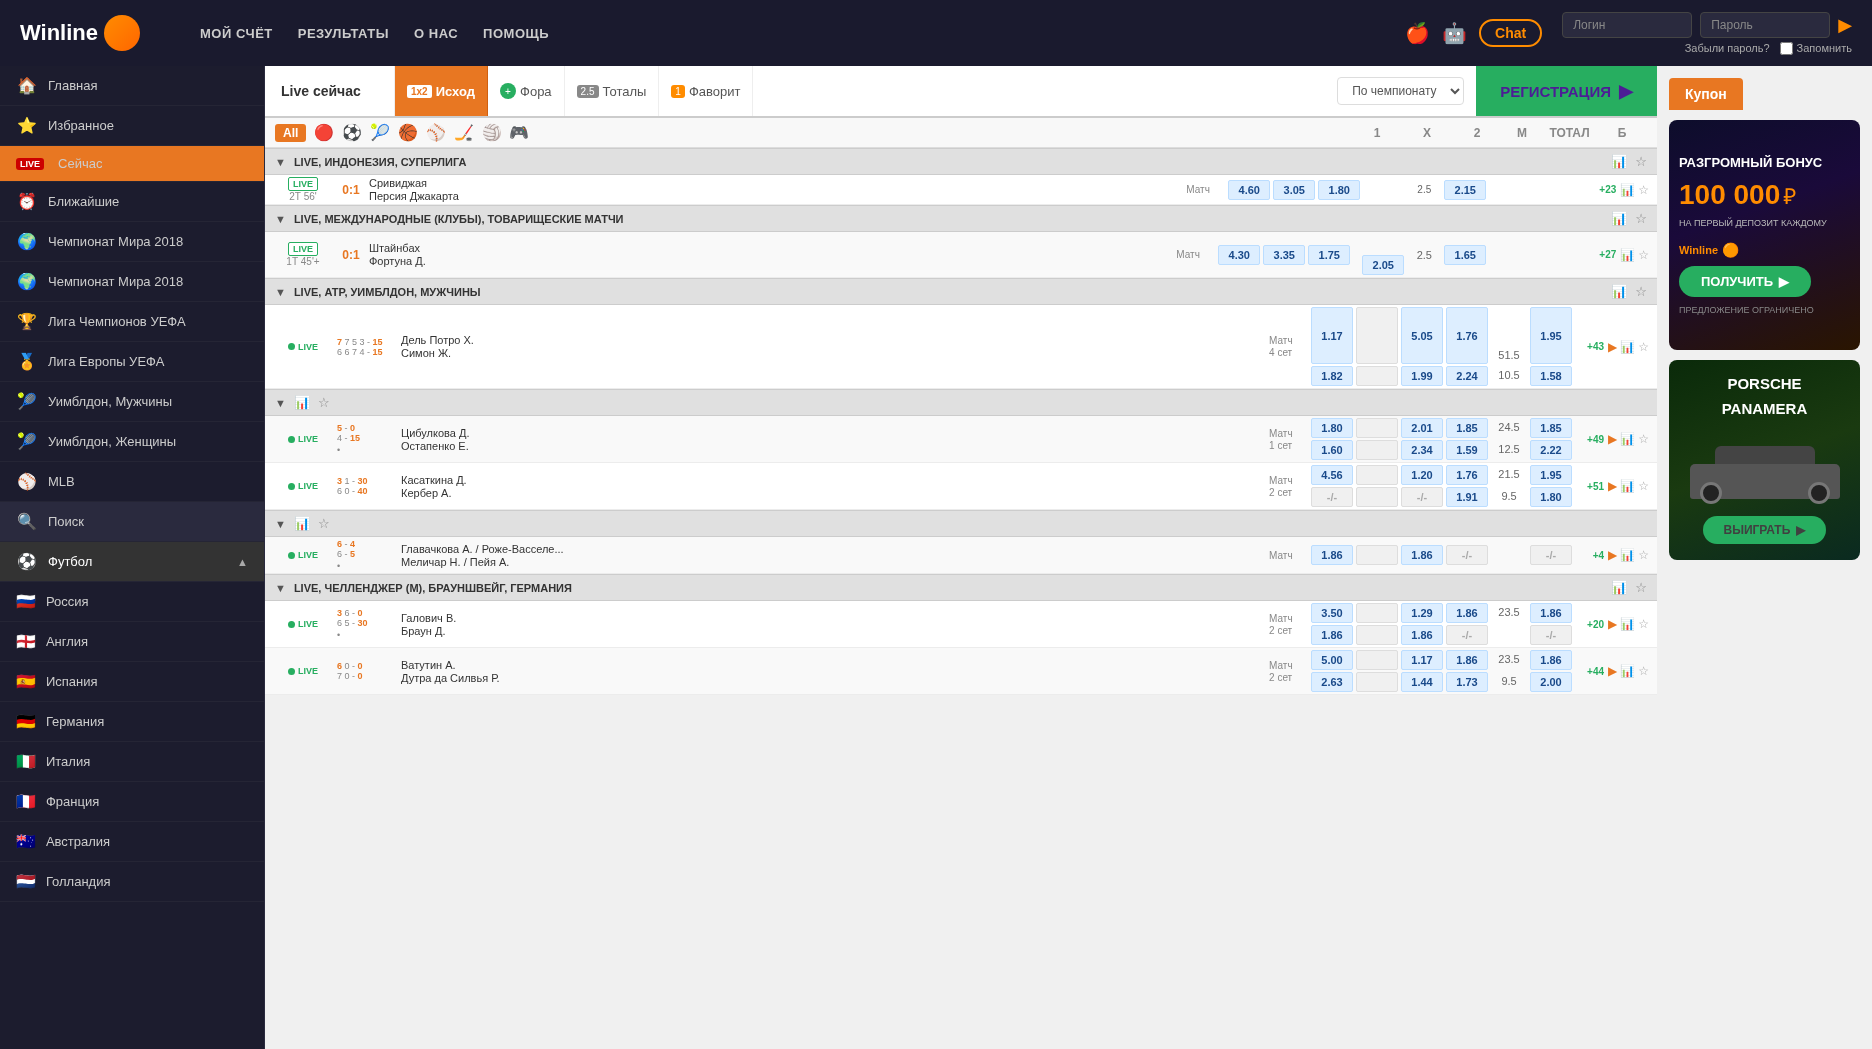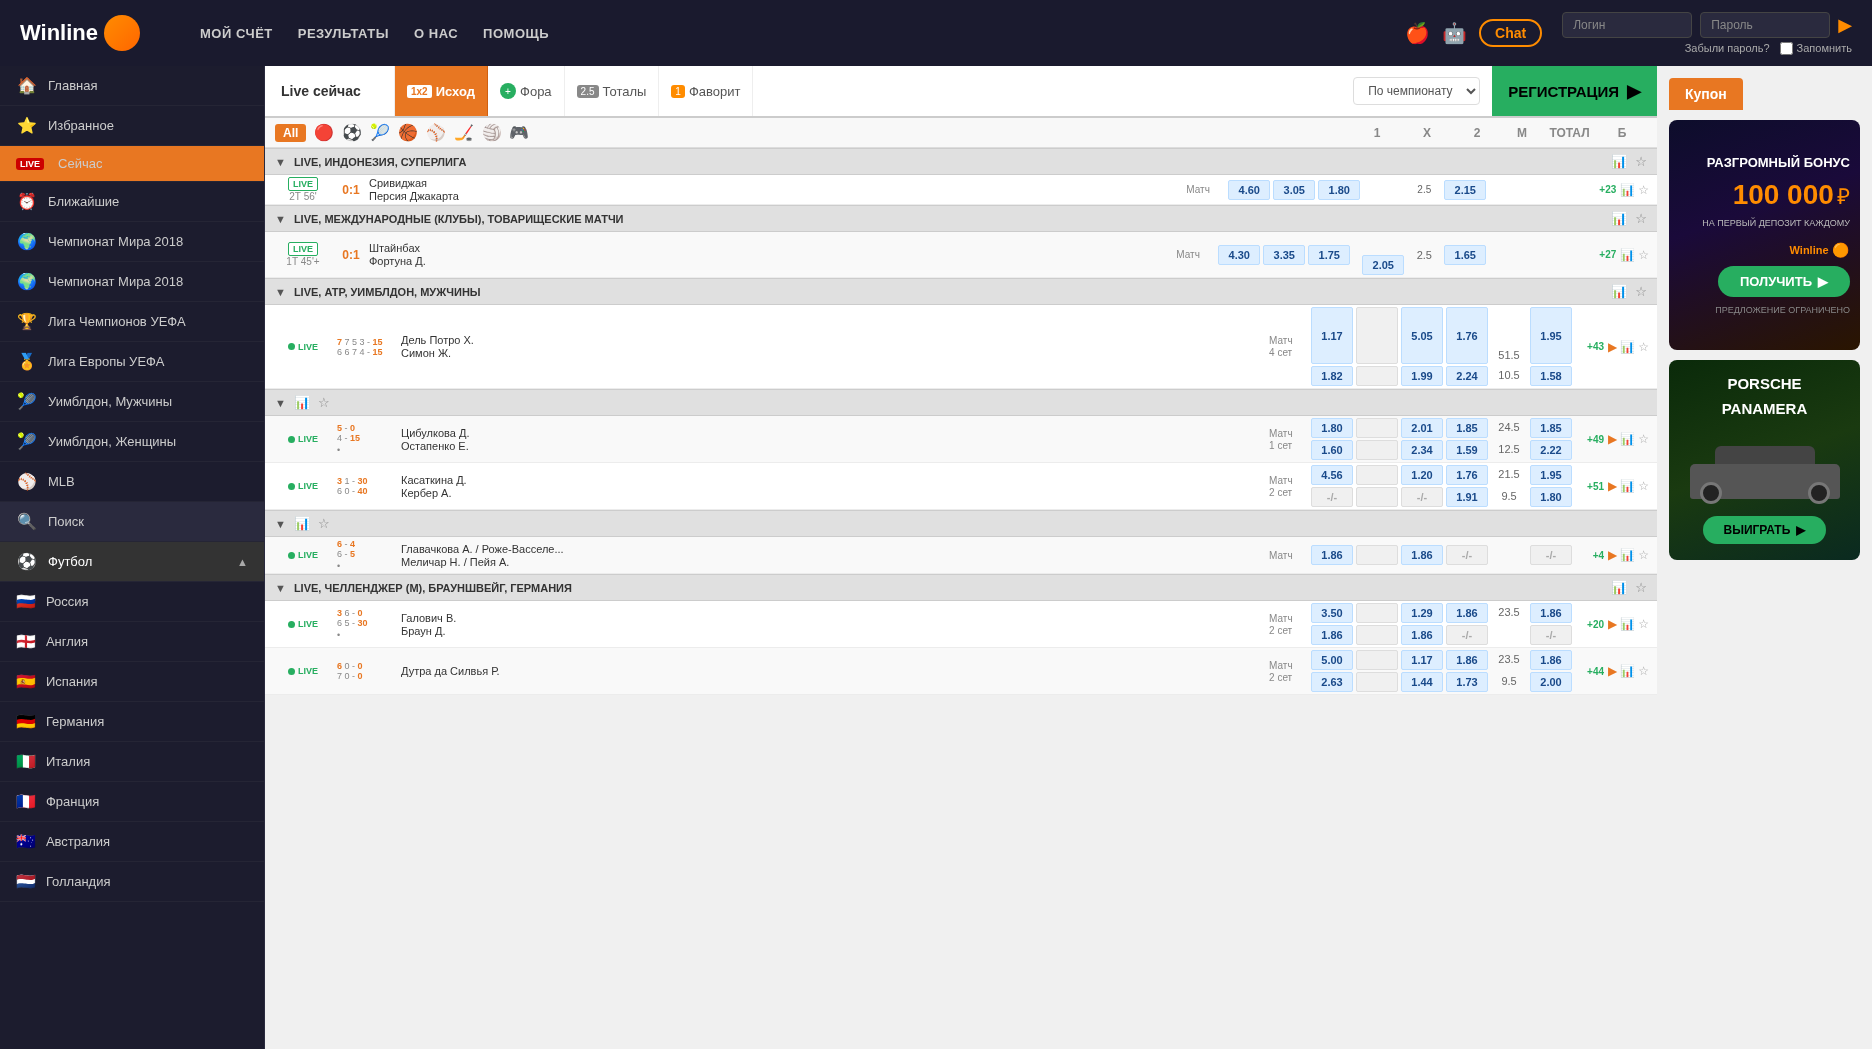--- a/index.html
+++ b/index.html
@@ -40,44 +40,44 @@
     .top-header { background: #1a1a2e; height: 66px; display: flex; align-items: center; padding: 0 20px; }
     .top-nav { display: flex; gap: 25px; margin-left: 20px; }
     .tnav { color: #ccc; font-size: 13px; font-weight: bold; letter-spacing: 0.5px; cursor: pointer; text-decoration: none; }
     
     .header-spacer { flex: 1; }
     
     .content-wrapper { display: flex; flex: 1; }
     .champ-select { border: 1px solid #ddd; border-radius: 4px; padding: 5px 10px; color: #555; font-size: 12px; background: #fff; cursor: pointer; }
     
     
-    .reg-header-btn { background: #27ae60; color: #000000; border: none; padding: 12px 16px; font-size: 15px; font-weight: bold; cursor: pointer; display: flex; align-items: center; gap: 8px; white-space: nowrap; height: 100%; border-radius: 0; }
+    .reg-header-btn { background: #27ae60; color: #4c1d95; border: none; padding: 12px 24px; font-size: 15px; font-weight: bold; cursor: pointer; display: flex; align-items: center; gap: 8px; white-space: nowrap; height: 100%; border-radius: 0; }
     
     
     .right-panel { width: 215px; background: #f0f0f0; flex-shrink: 0; padding: 0; }
     .coupon-header-tab { background: #e87722; color: #fff; font-size: 14px; font-weight: bold; padding: 8px 16px; border-radius: 4px 4px 0 0; display: inline-block; margin: 12px 12px 0 12px; }
     .coupon-content { background: #fff; margin: 0 12px 12px 12px; padding: 20px 10px; border-radius: 0 4px 4px 4px; min-height: 70px; }
     .coupon-hint-text { color: #888; font-size: 11px; text-align: center; line-height: 1.6; }
     
-    .ad-block1 { margin: 10px 12px; background: linear-gradient(160deg, #0d0d2b 0%, #1a0a3a 40%, #2a1500 100%); border-radius: 8px; padding: 16px 10px; text-align: center; min-height: 230px; display: flex; flex-direction: column; align-items: flex-end; justify-content: center; gap: 8px; }
+    .ad-block1 { margin: 10px 12px; background: linear-gradient(160deg, #0d0d2b 0%, #1a0a3a 40%, #2a1500 100%); border-radius: 8px; padding: 16px 10px; text-align: center; min-height: 230px; display: flex; flex-direction: column; align-items: flex-start; justify-content: center; gap: 8px; }
     .ad-block1-title { color: #fff; font-size: 13px; font-weight: bold; line-height: 1.3; }
     .ad-block1-amount { color: #ff8c00; font-size: 28px; font-weight: 900; line-height: 1; }
     .ad-block1-rub { font-size: 22px; }
     .ad-block1-sub { color: #bbb; font-size: 9px; line-height: 1.3; }
     .ad-get-button { background: #27ae60; color: #fff; border: none; border-radius: 20px; padding: 8px 22px; font-size: 13px; font-weight: bold; cursor: pointer; display: flex; align-items: center; gap: 6px; }
     .ad-limit-text { color: #888; font-size: 9px; }
     
     .ad-block2 { margin: 10px 12px; background: linear-gradient(160deg, #0a2a0a 0%, #1a3a10 50%, #0a2a20 100%); border-radius: 8px; padding: 12px 10px; text-align: center; min-height: 200px; display: flex; flex-direction: column; align-items: center; justify-content: center; gap: 8px; }
     .ad-block2-title { color: #fff; font-size: 15px; font-weight: 900; line-height: 1.1; }
     .ad-car-visual { width: 170px; height: 75px; position: relative; margin: 4px 0; }
     .car-body { position: absolute; bottom: 5px; left: 10px; width: 150px; height: 35px; background: #555; border-radius: 5px 5px 3px 3px; }
     .car-top { position: absolute; bottom: 30px; left: 35px; width: 100px; height: 28px; background: #444; border-radius: 6px 6px 0 0; }
     .car-wheel-l { position: absolute; bottom: 0; left: 20px; width: 22px; height: 22px; background: #222; border-radius: 50%; border: 3px solid #777; }
     .car-wheel-r { position: absolute; bottom: 0; right: 20px; width: 22px; height: 22px; background: #222; border-radius: 50%; border: 3px solid #777; }
-    .ad-win-button { background: #27ae60; color: #000000; border: none; border-radius: 20px; padding: 7px 20px; font-size: 12px; font-weight: bold; cursor: pointer; display: flex; align-items: flex-end; gap: 6px; }
+    .ad-win-button { background: #27ae60; color: #404040; border: none; border-radius: 20px; padding: 7px 20px; font-size: 12px; font-weight: bold; cursor: pointer; display: flex; align-items: flex-end; gap: 6px; }
     
     .lh { background: #e0e0e0; padding: 5px 10px; display: flex; align-items: center; gap: 8px; border-bottom: 1px solid #ccc; border-top: 1px solid #ccc; }
     .lh-arrow { color: #555; font-size: 11px; cursor: pointer; }
     .lh-name { font-size: 11px; font-weight: bold; color: #333; text-transform: uppercase; flex: 1; }
     .lh-icons { display: flex; gap: 8px; align-items: center; }
     .lh-icon { color: #888; font-size: 13px; cursor: pointer; }
     
     .mr { display: flex; align-items: center; background: #fff; border-bottom: 1px solid #ececec; min-height: 30px; padding: 2px 8px; gap: 4px; }
     .mr.alt { background: #f9f9f9; }
     
@@ -626,20 +626,21 @@
           <div style="display:flex;align-items:center;gap:3px;">
             <div style="width:7px;height:7px;background:#27ae60;border-radius:50%;"></div>
             <span style="color:#27ae60;font-size:9px;font-weight:bold;">LIVE</span>
           </div>
         </div>
         <div style="display:flex;flex-direction:column;min-width:60px;font-size:9px;color:#888;">
           <div><span style="color:#e87722;font-weight:bold;">6</span> <span>0</span> - <span style="color:#e87722;font-weight:bold;">0</span></div>
           <div><span>7</span> <span>0</span> - <span style="color:#e87722;font-weight:bold;">0</span></div>
         </div>
         <div class="mc-teams">
+          <span class="mc-team">Ватутин А.</span>
           <span class="mc-team">Дутра да Силвья Р.</span>
         </div>
         <div style="display:flex;flex-direction:column;gap:1px;min-width:38px;">
           <span class="mc-type">Матч</span>
           <span class="mc-type">2 сет</span>
         </div>
         <div style="display:flex;flex-direction:column;gap:2px;">
           <div class="mc-odds">
             <button class="mc-odd">5.00</button>
             <span class="mc-odd empty"></span>

